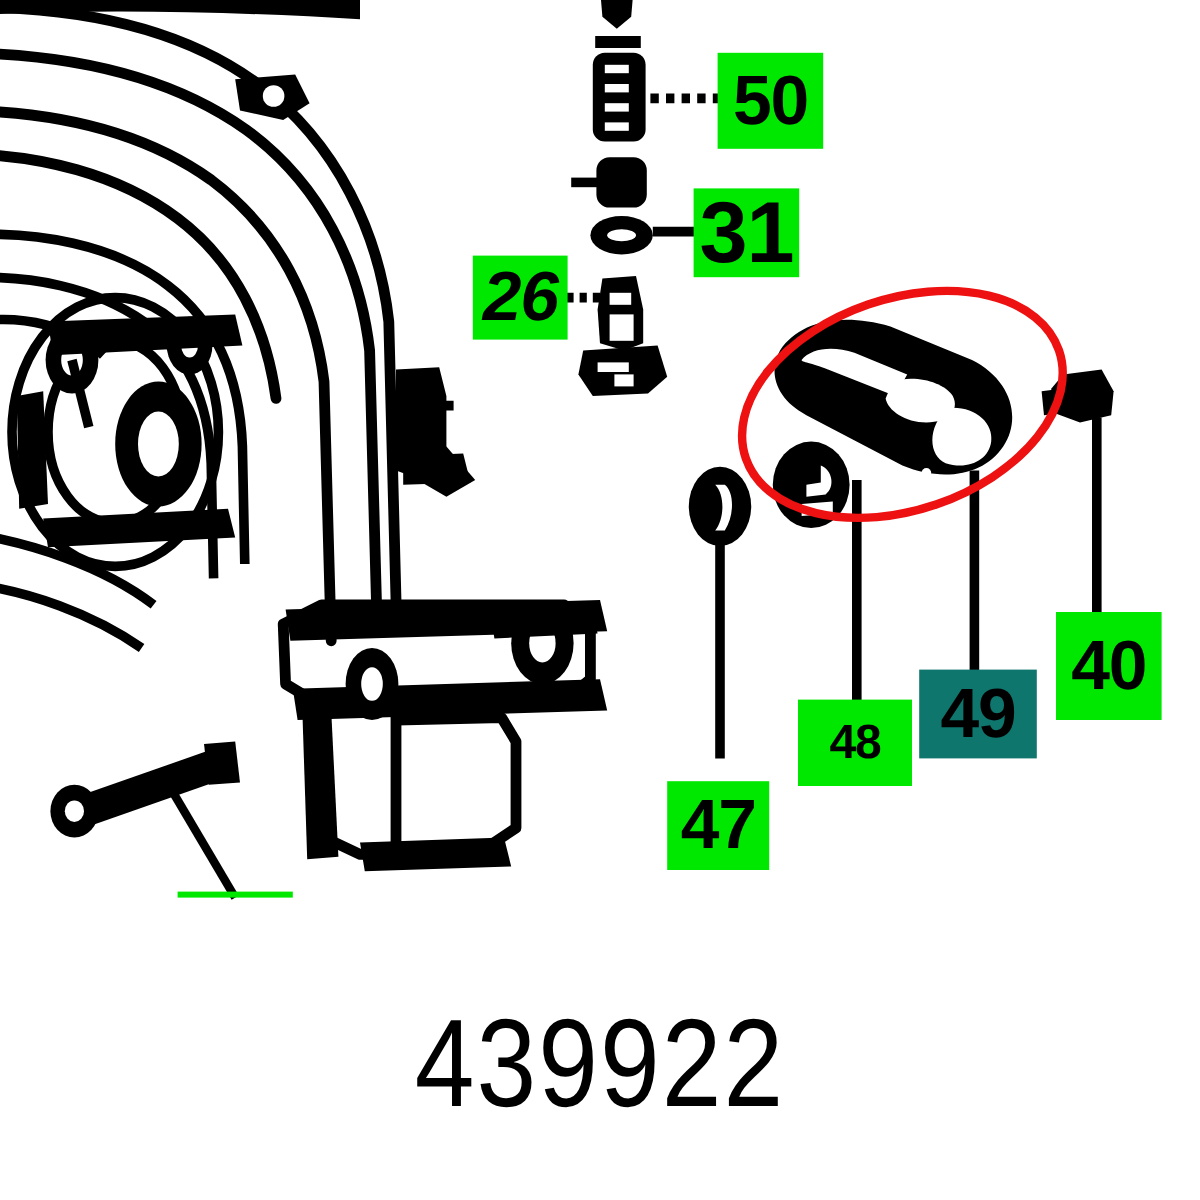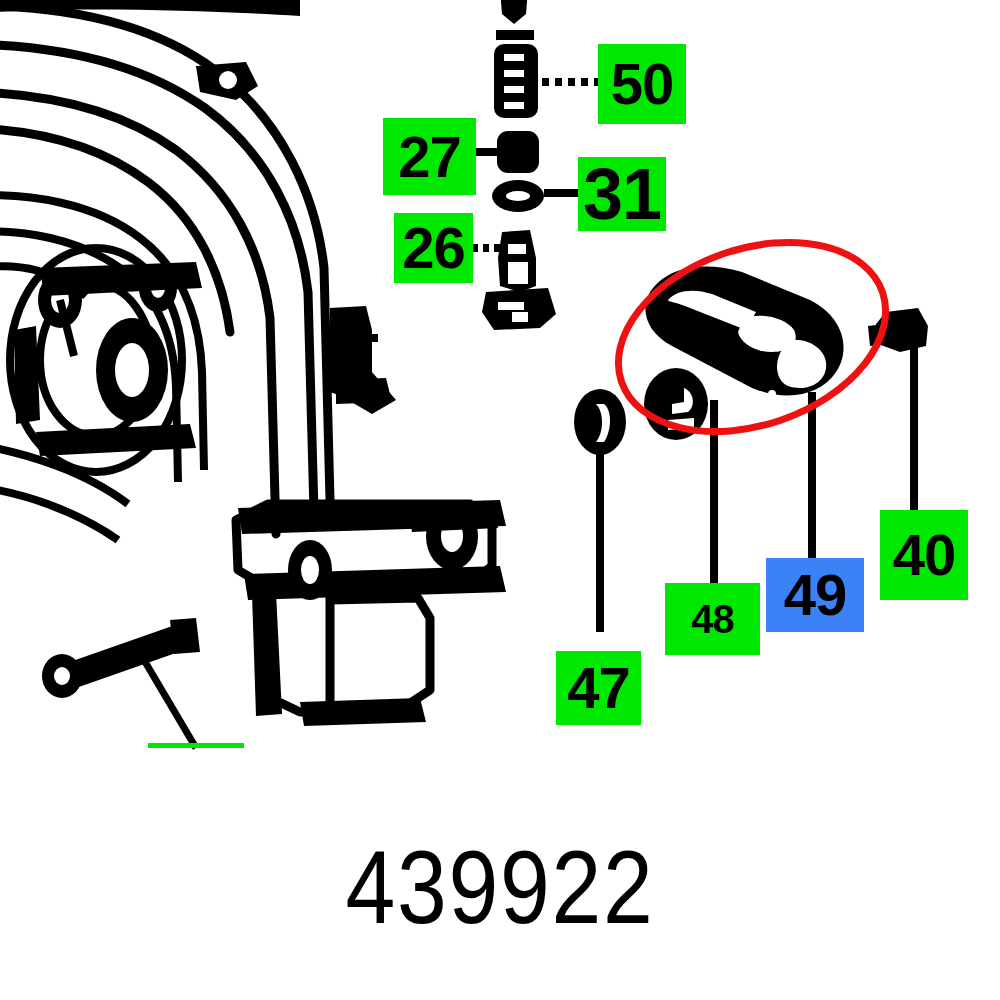--- a/index.html
+++ b/index.html
@@ -35,21 +35,21 @@
     justify-content: center;
     box-sizing: border-box;
     font-family: "Liberation Sans", sans-serif;
     font-weight: bold;
     color: #000000;
     line-height: 1;
     letter-spacing: -1px;
     user-select: none;
   }
   .callout.green { background: #00e800; }
-  .callout.red   { background: #3b82f6; }
+  .callout.red   { background: #0f766e; }
 
   #caption {
     position: absolute;
     left: 0;
     top: 828px;
     width: 1000px;
     text-align: center;
     font-family: "Liberation Sans Narrow", "Liberation Sans", sans-serif;
     font-size: 104px;
     font-weight: normal;
@@ -212,29 +212,26 @@
     </g>
     <path d="M 914 348 L 914 580" stroke="#000000" stroke-width="8" fill="none"></path>
 
     <ellipse cx="752" cy="337" rx="138" ry="88" transform="rotate(-19 752 337)" fill="none" stroke="#ee1111" stroke-width="7"></ellipse>
   </svg>
 
   <div class="callout green" style="left:598px; top:44px; width:88px; height:80px; font-size:58px;">
     <span>50</span>
   </div>
 
-  <div class="callout green" style="left:383px; top:118px; width:93px; height:77px; font-size:58px;">
-    <span>27</span>
-  </div>
 
   <div class="callout green" style="left:578px; top:157px; width:88px; height:74px; font-size:72px;">
     <span>31</span>
   </div>
 
-  <div class="callout green" style="left:394px; top:213px; width:79px; height:70px; font-size:58px;">
+  <div class="callout green" style="left:394px; top:213px; width:79px; height:70px; font-size:58px;font-style:italic;">
     <span>26</span>
   </div>
 
 
   <div class="callout green" style="left:556px; top:620px; width:85px; height:74px; font-size:58px;margin-top:31px;">
     <span>47</span>
   </div>
 
   <div class="callout green" style="left:665px; top:583px; width:95px; height:72px; font-size:40px;">
     <span>48</span>

